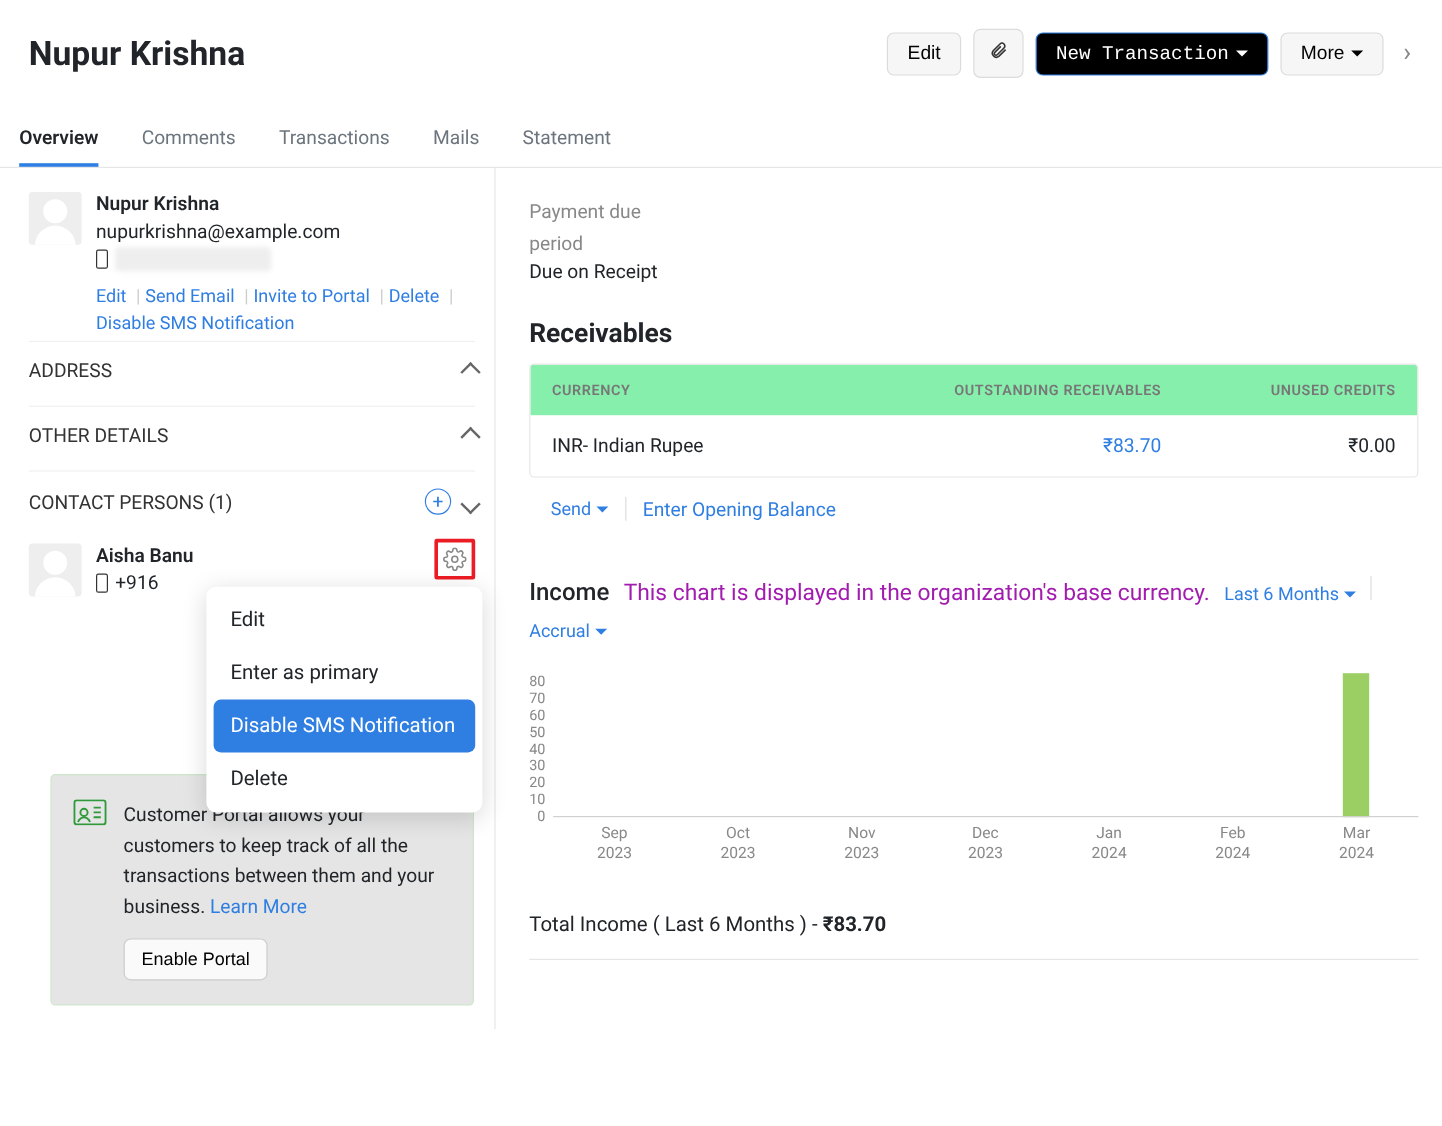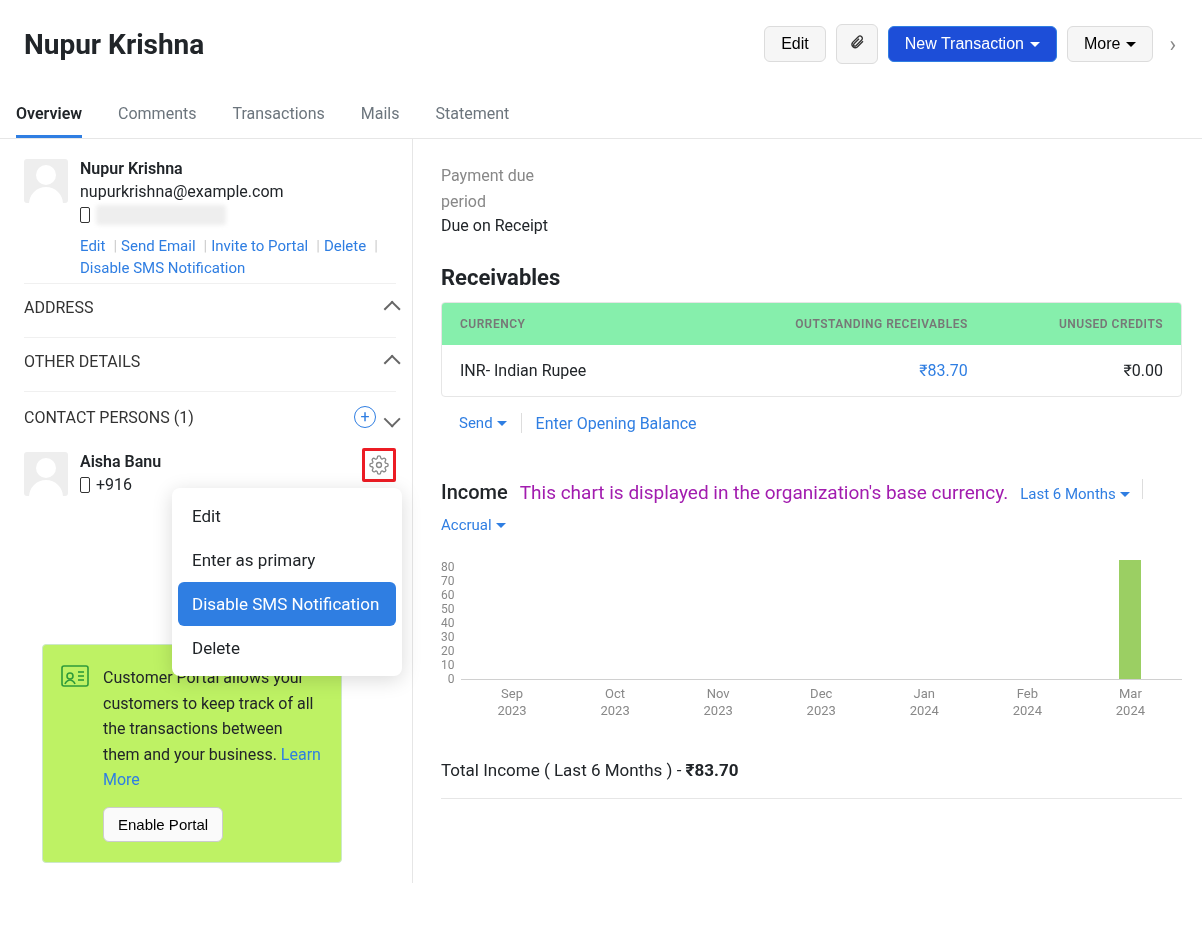--- a/index.html
+++ b/index.html
@@ -3,21 +3,21 @@
 <meta charset="utf-8">
 <style>
 * { box-sizing: border-box; margin: 0; padding: 0; }
 body { font-family: -apple-system, BlinkMacSystemFont, "Segoe UI", Roboto, Helvetica, Arial, sans-serif; color: #212529; background: #fff; width: 1202px; }
 a { color: #2f7ee2; text-decoration: none; cursor: pointer; }
 .header { display: flex; align-items: center; justify-content: space-between; padding: 24px 20px 0 24px; }
 .page-title { font-size: 28px; font-weight: 700; }
 .actions { display: flex; gap: 10px; align-items: center; }
 .btn { border: 1px solid #dcdcdc; background: #f6f6f6; padding: 8px 16px; border-radius: 6px; font-size: 16px; cursor: pointer; display: inline-flex; align-items: center; gap: 6px; }
 .btn-icon { padding: 8px 12px; }
-.btn-primary { background: #1d4ed8; color: #fff; border-color: #2f7ee2; }
+.btn-primary { background: #000000; color: #fff; border-color: #2f7ee2; font-family: Liberation Mono, monospace; }
 .caret { width: 0; height: 0; border-left: 5px solid transparent; border-right: 5px solid transparent; border-top: 5px solid currentColor; display: inline-block; }
 .chevron-right { font-size: 22px; color: #888; padding: 0 6px; }
 .tabs { display: flex; gap: 36px; border-bottom: 1px solid #e6e6e6; margin-top: 28px; padding: 0 0 0 16px; }
 .tab { padding: 12px 0; font-size: 16px; color: #6c757d; cursor: pointer; }
 .tab.active { color: #212529; font-weight: 600; border-bottom: 3px solid #2f7ee2; }
 .content { display: flex; }
 .sidebar { width: 413px; border-right: 1px solid #e6e6e6; padding: 20px 16px 20px 24px; }
 .main { flex: 1; padding: 24px 20px 40px 28px; }
 .profile-row { display: flex; gap: 12px; }
 .avatar { width: 44px; height: 44px; background: #eee; border-radius: 3px; position: relative; overflow: hidden; flex-shrink: 0; }
@@ -38,21 +38,21 @@
 .chev-down::before { content: ""; display: inline-block; width: 10px; height: 10px; border-top: 2px solid #666; border-right: 2px solid #666; transform: rotate(135deg) translateY(-3px); }
 .plus-circle { width: 22px; height: 22px; border: 1.5px solid #2f7ee2; border-radius: 50%; display: inline-flex; align-items: center; justify-content: center; color: #2f7ee2; font-size: 16px; line-height: 1; margin-right: 8px; }
 .contact-person-row { display: flex; align-items: flex-start; gap: 12px; margin-top: 10px; position: relative; }
 .contact-info { font-size: 16px; }
 .contact-name { font-weight: 600; }
 .gear-box { position: absolute; right: 0; top: -4px; border: 3px solid #ec1c24; padding: 4px; border-radius: 2px; }
 .gear-icon svg { display: block; }
 .dropdown { position: absolute; top: 36px; left: 148px; width: 230px; background: #fff; border-radius: 8px; box-shadow: 0 4px 20px rgba(0,0,0,0.15); padding: 6px; z-index: 10; }
 .dropdown-item { padding: 12px 14px; font-size: 17px; cursor: pointer; border-radius: 6px; }
 .dropdown-item.highlight { background: #2f7ee2; color: #fff; }
-.portal-box { margin: 148px 0 0 18px; background: #bef264; border: 1px solid #cce8c9; border-radius: 4px; padding: 20px 18px; display: flex; gap: 14px; width: 300px; }
+.portal-box { margin: 148px 0 0 18px; background: #e5e5e5; border: 1px solid #cce8c9; border-radius: 4px; padding: 20px 18px; display: flex; gap: 14px; width: 353px; }
 .portal-icon svg { display: block; }
 .portal-text { font-size: 16px; line-height: 1.6; }
 .enable-portal-btn { margin-top: 14px; border: 1px solid #ccc; background: #fafafa; padding: 8px 14px; border-radius: 6px; font-size: 15px; cursor: pointer; text-align: center; }
 .muted { color: #888; }
 .section-big { font-size: 22px; font-weight: 700; margin-top: 30px; margin-bottom: 12px; }
 .receivables-table { border: 1px solid #e6e6e6; border-radius: 4px; overflow: hidden; }
 .r-head { display: flex; background: #86efac; padding: 14px 18px; font-size: 12px; letter-spacing: 0.5px; color: #777; font-weight: 600; }
 .r-row { display: flex; padding: 16px 18px; font-size: 16px; }
 .col-currency { flex: 1.4; }
 .col-out { flex: 1.2; text-align: right; }

